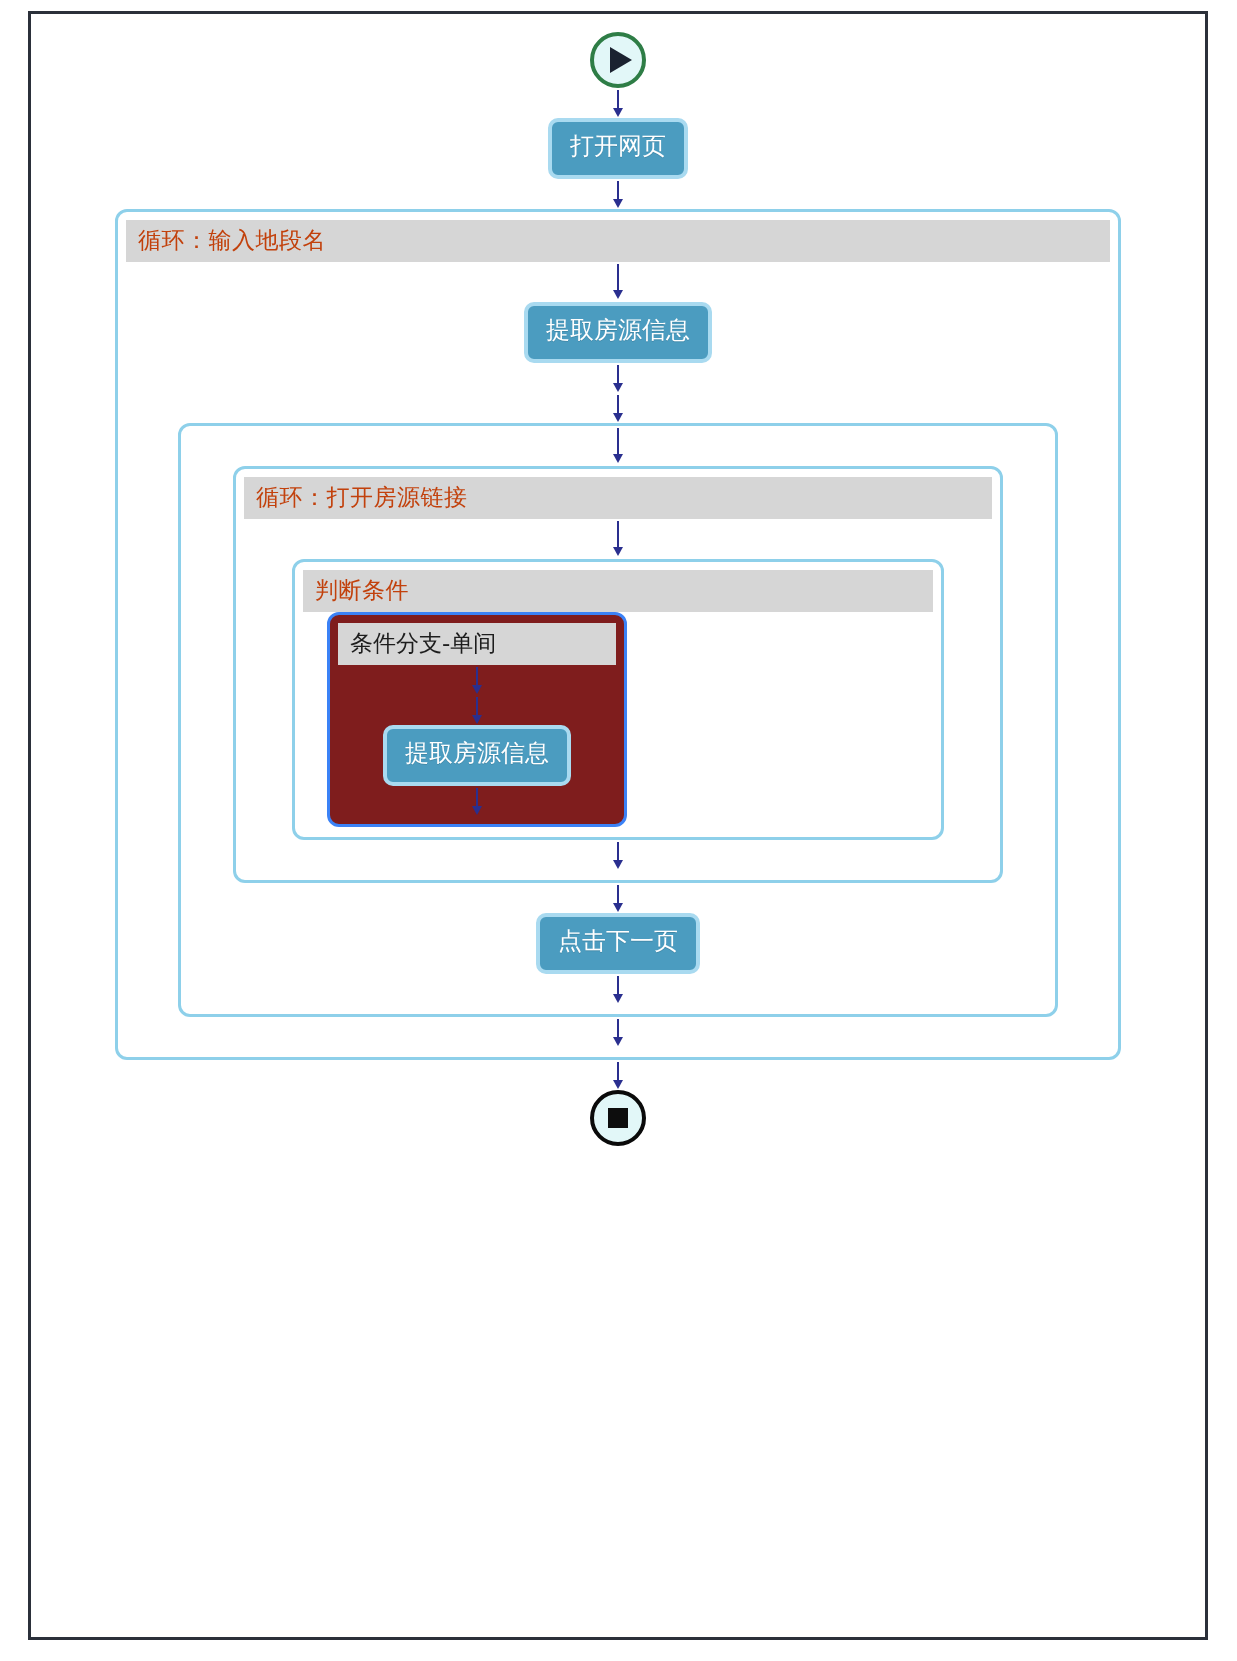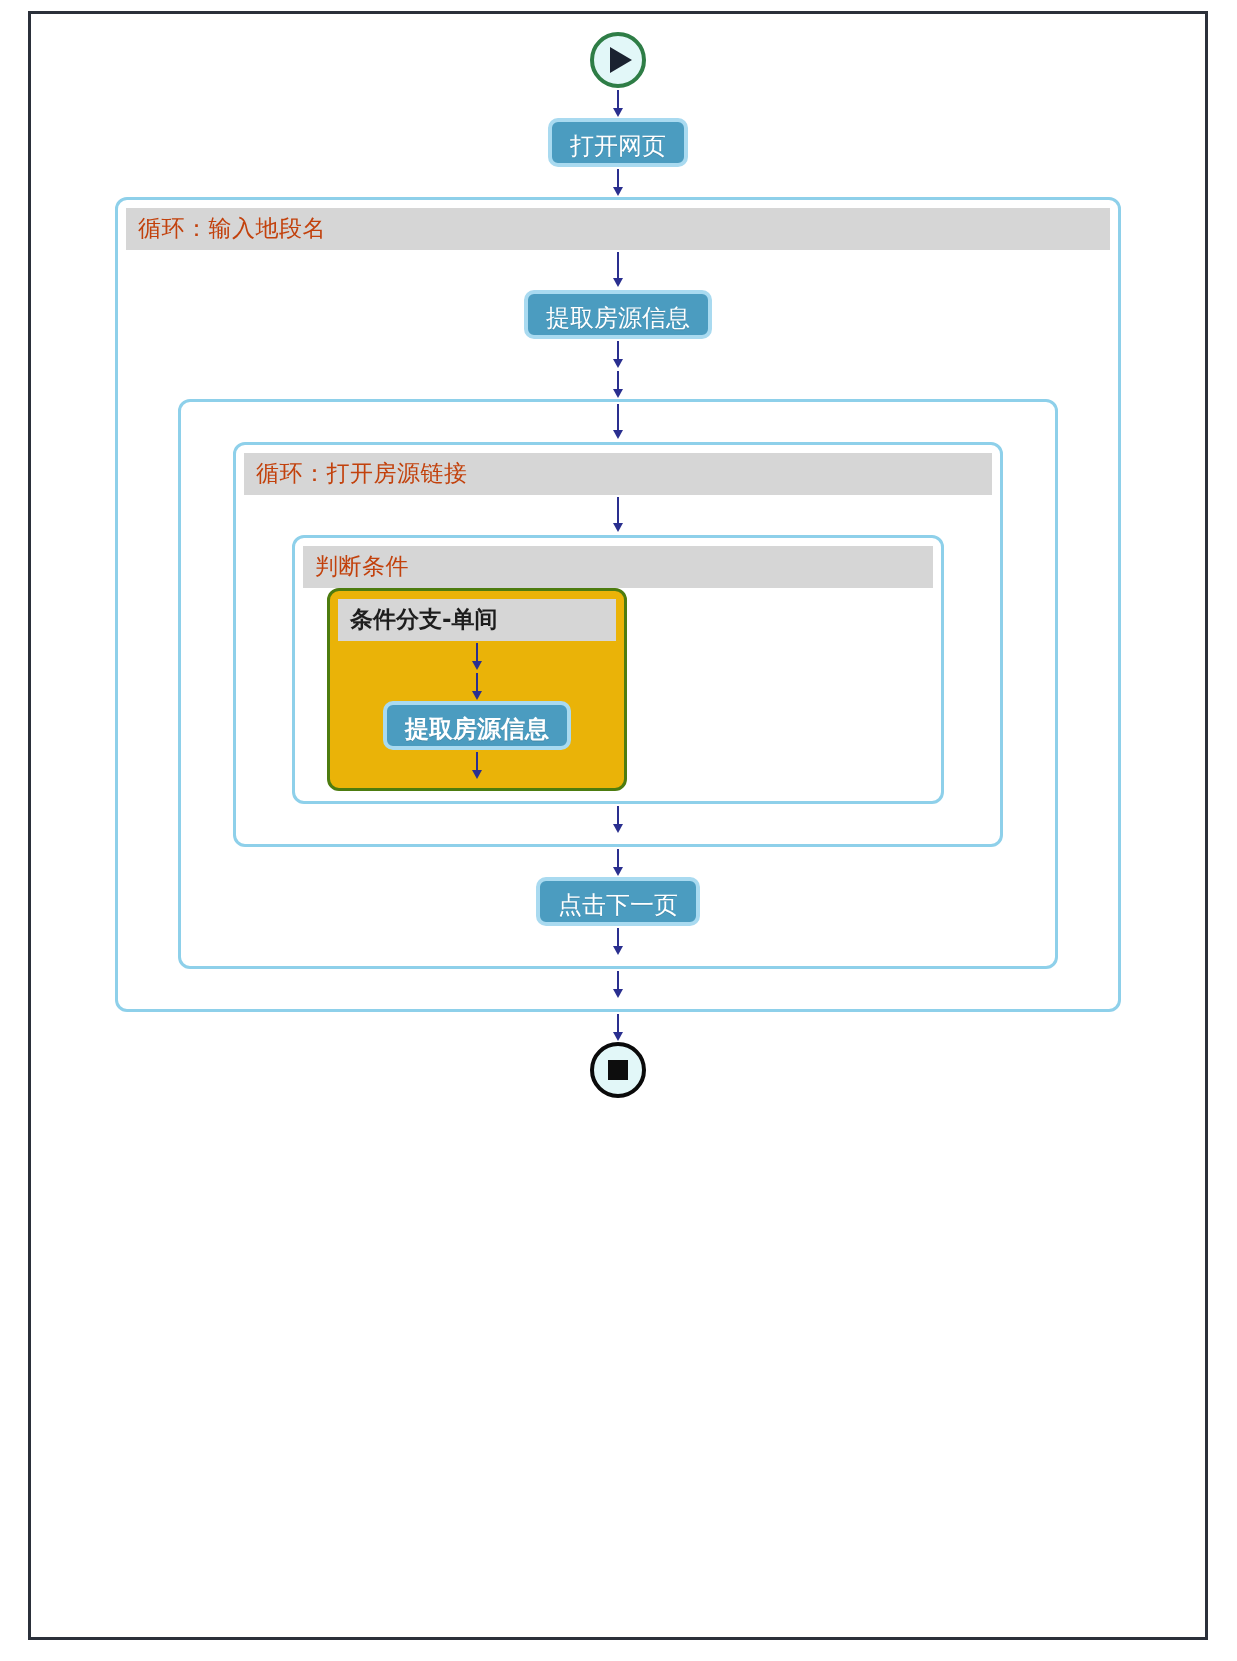--- a/index.html
+++ b/index.html
@@ -119,21 +119,21 @@
   }
 
   
   .step {
     background: #4b9cc0;
     border: 4px solid #a9daf0;
     border-radius: 10px;
     color: #ffffff;
     font-size: 24px;
     line-height: 1;
-    padding: 12px 18px 5px 18px;
+    padding: 12px 18px 17px 18px;
     display: inline-block;
     white-space: nowrap;
     box-sizing: border-box;
     text-shadow: 0 1px 0 rgba(0,0,0,.12);
   }
   .step-row {
     display: flex;
     justify-content: center;
   }
 
@@ -143,26 +143,25 @@
   .loop3 { width: 770px;  }
   .cond  { width: 652px;  }
 
   .branch-wrap {
     display: flex;
     align-items: flex-start;
     gap: 18px;
     padding-left: 22px;
   }
   .branch {
-    border: 3px solid #4d7c0f;
+    border: 3px solid #3b82f6;
     border-radius: 12px;
-    background: #eab308;
+    background: #7f1d1d;
     box-sizing: border-box;
     padding: 0 0 8px 0;
-    font-weight: bold;
   }
   .branch > .btitle {
     background: #d6d6d6;
     color: #1d1d1d;
     font-size: 23px;
     line-height: 1;
     padding: 9px 12px 10px 12px;
     margin: 8px 8px 0 8px;
     white-space: nowrap;
   }

